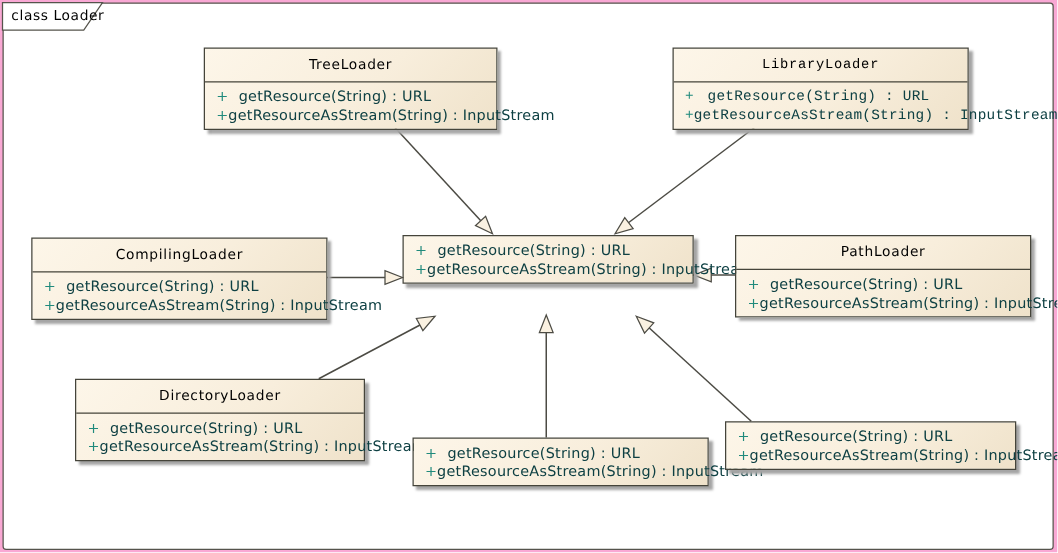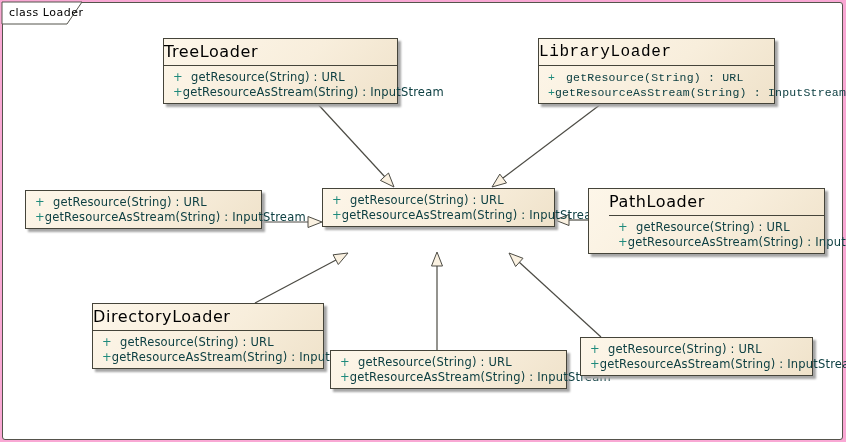--- a/index.html
+++ b/index.html
@@ -41,22 +41,22 @@
     position: absolute;
     z-index: 3;
     border: 1px solid #45443a;
     background: linear-gradient(135deg, #fdf6e9 0%, #f8eedc 55%, #efe2ca 100%);
     box-shadow: 3px 3px 2px #a5a5a5;
     box-sizing: border-box;
   }
   .uml-head {
     height: 26px;
     line-height: 26px;
-    text-align: left;
-    font-size: 16px;
+    text-align: center;
+    font-size: 11px;
     color: #000000;
     border-bottom: 1px solid #45443a;
     letter-spacing: 0.6px;
   }
   .uml-body {
     padding: 4px 0 3px 0;
   }
   .uml-row {
     display: flex;
     align-items: baseline;
@@ -145,20 +145,21 @@
         <span class="sig">getResource(String) : URL</span>
       </div>
       <div class="uml-row">
         <span class="vis">+</span>
         <span class="sig">getResourceAsStream(String) : InputStream</span>
       </div>
     </div>
   </div>
 
   <div class="uml-class" style="left:25px;top:190px;width:237px;">
+    <div class="uml-head">CompilingLoader</div>
     <div class="uml-body">
       <div class="uml-row">
         <span class="vis">+</span>
         <span class="sig">getResource(String) : URL</span>
       </div>
       <div class="uml-row">
         <span class="vis">+</span>
         <span class="sig">getResourceAsStream(String) : InputStream</span>
       </div>
     </div>
@@ -170,35 +171,35 @@
         <span class="vis">+</span>
         <span class="sig">getResource(String) : URL</span>
       </div>
       <div class="uml-row">
         <span class="vis">+</span>
         <span class="sig">getResourceAsStream(String) : InputStream</span>
       </div>
     </div>
   </div>
 
-  <div class="uml-class" style="left:588px;top:188px;width:237px;padding-left:20px;">
+  <div class="uml-class" style="left:588px;top:188px;width:237px;">
     <div class="uml-head">PathLoader</div>
     <div class="uml-body">
       <div class="uml-row">
         <span class="vis">+</span>
         <span class="sig">getResource(String) : URL</span>
       </div>
       <div class="uml-row">
         <span class="vis">+</span>
         <span class="sig">getResourceAsStream(String) : InputStream</span>
       </div>
     </div>
   </div>
 
-  <div class="uml-class" style="left:60px;top:303px;width:232px;margin-left:32px;">
+  <div class="uml-class" style="left:60px;top:303px;width:232px;">
     <div class="uml-head">DirectoryLoader</div>
     <div class="uml-body">
       <div class="uml-row">
         <span class="vis">+</span>
         <span class="sig">getResource(String) : URL</span>
       </div>
       <div class="uml-row">
         <span class="vis">+</span>
         <span class="sig">getResourceAsStream(String) : InputStream</span>
       </div>

